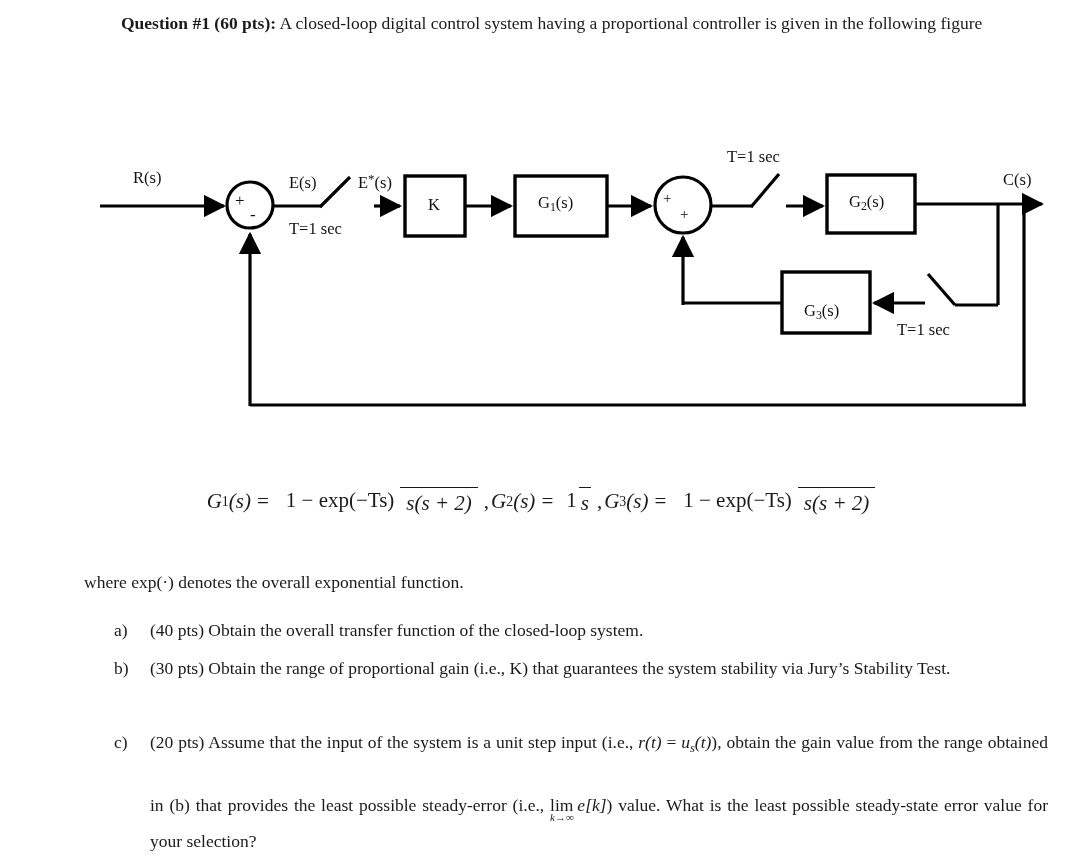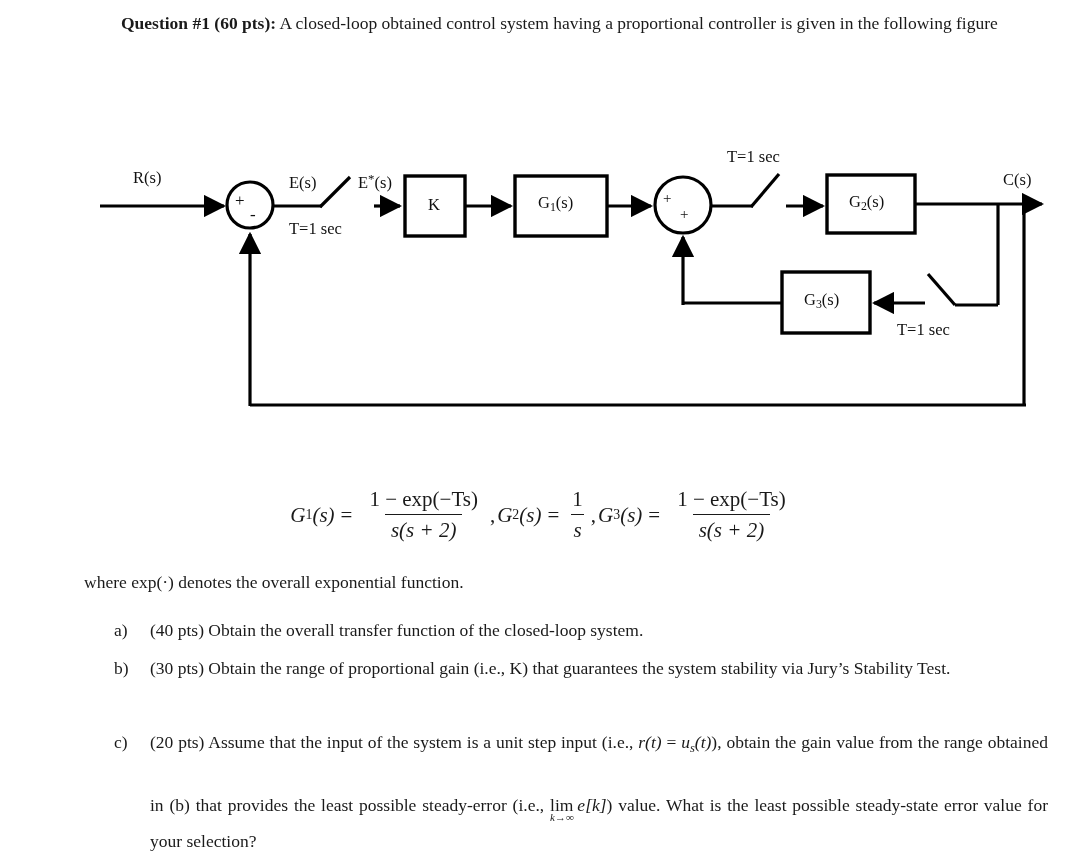--- a/index.html
+++ b/index.html
@@ -100,21 +100,20 @@
   .frow {
     display: inline-flex;
     align-items: center;
     font-size: 21px;
   }
   .fitem { display: inline-flex; align-items: center; }
   .fitalic { font-style: italic; }
   .fsub { font-size: 0.66em; vertical-align: -0.3em; font-style: normal; }
   .frac {
     display: inline-flex;
-    flex-direction: column;
     align-items: center;
     vertical-align: middle;
     margin: 0 5px;
   }
   .frac .num { padding: 0 6px 2px 6px; white-space: nowrap; }
   .frac .den { padding: 3px 6px 0 6px; white-space: nowrap; border-top: 1.4px solid #1a1a1a; }
   .frac.small .num, .frac.small .den { padding-left: 2px; padding-right: 2px; }
   .comma { margin: 0 2px 0 1px; }
   .eq { margin: 0 6px; }
 
@@ -137,21 +136,21 @@
   .dlabel .sb { font-size: 0.72em; vertical-align: -0.22em; }
   .dlabel .sup { font-size: 0.78em; vertical-align: 0.42em; }
 </style>
 </head>
 <body>
 
 <div class="page">
 
   <div class="prose q-head">
     <b>Question #1 (60 pts):</b>
-    <span>A closed-loop obtained control system having a proportional controller is given in the following figure</span>
+    <span>A closed-loop digital control system having a proportional controller is given in the following figure</span>
   </div>
 
   <svg class="diagram" viewBox="0 0 1087 862" width="1087" height="862">
     <defs>
       <marker id="arrow" viewBox="0 0 10 10" refX="9" refY="5" markerWidth="7" markerHeight="7" orient="auto-start-reverse">
         <path d="M 0 0 L 10 5 L 0 10 z" fill="#000"></path>
       </marker>
     </defs>
     <g stroke="#000" stroke-width="3.2" fill="none" stroke-linecap="butt">
 
@@ -221,21 +220,21 @@
   <div class="dlabel" style="left:428px; top:195px;">K</div>
 
   <div class="dlabel" style="left:538px; top:193px;">
     <span>G</span><span class="sb">1</span><span>(s)</span>
   </div>
 
   <div class="dlabel" style="left:849px; top:192px;">
     <span>G</span><span class="sb">2</span><span>(s)</span>
   </div>
 
-  <div class="dlabel" style="left:804px; top:290px;">
+  <div class="dlabel" style="left:804px; top:301px;">
     <span>G</span><span class="sb">3</span><span>(s)</span>
   </div>
 
   <div class="dlabel" style="left:1003px; top:170px;">C(s)</div>
 
   <div class="dlabel" style="left:235px; top:191px; font-size:17px;">+</div>
   <div class="dlabel" style="left:250px; top:205px; font-size:17px;">-</div>
 
   <div class="dlabel" style="left:663px; top:190px; font-size:15px;">+</div>
   <div class="dlabel" style="left:680px; top:206px; font-size:15px;">+</div>

